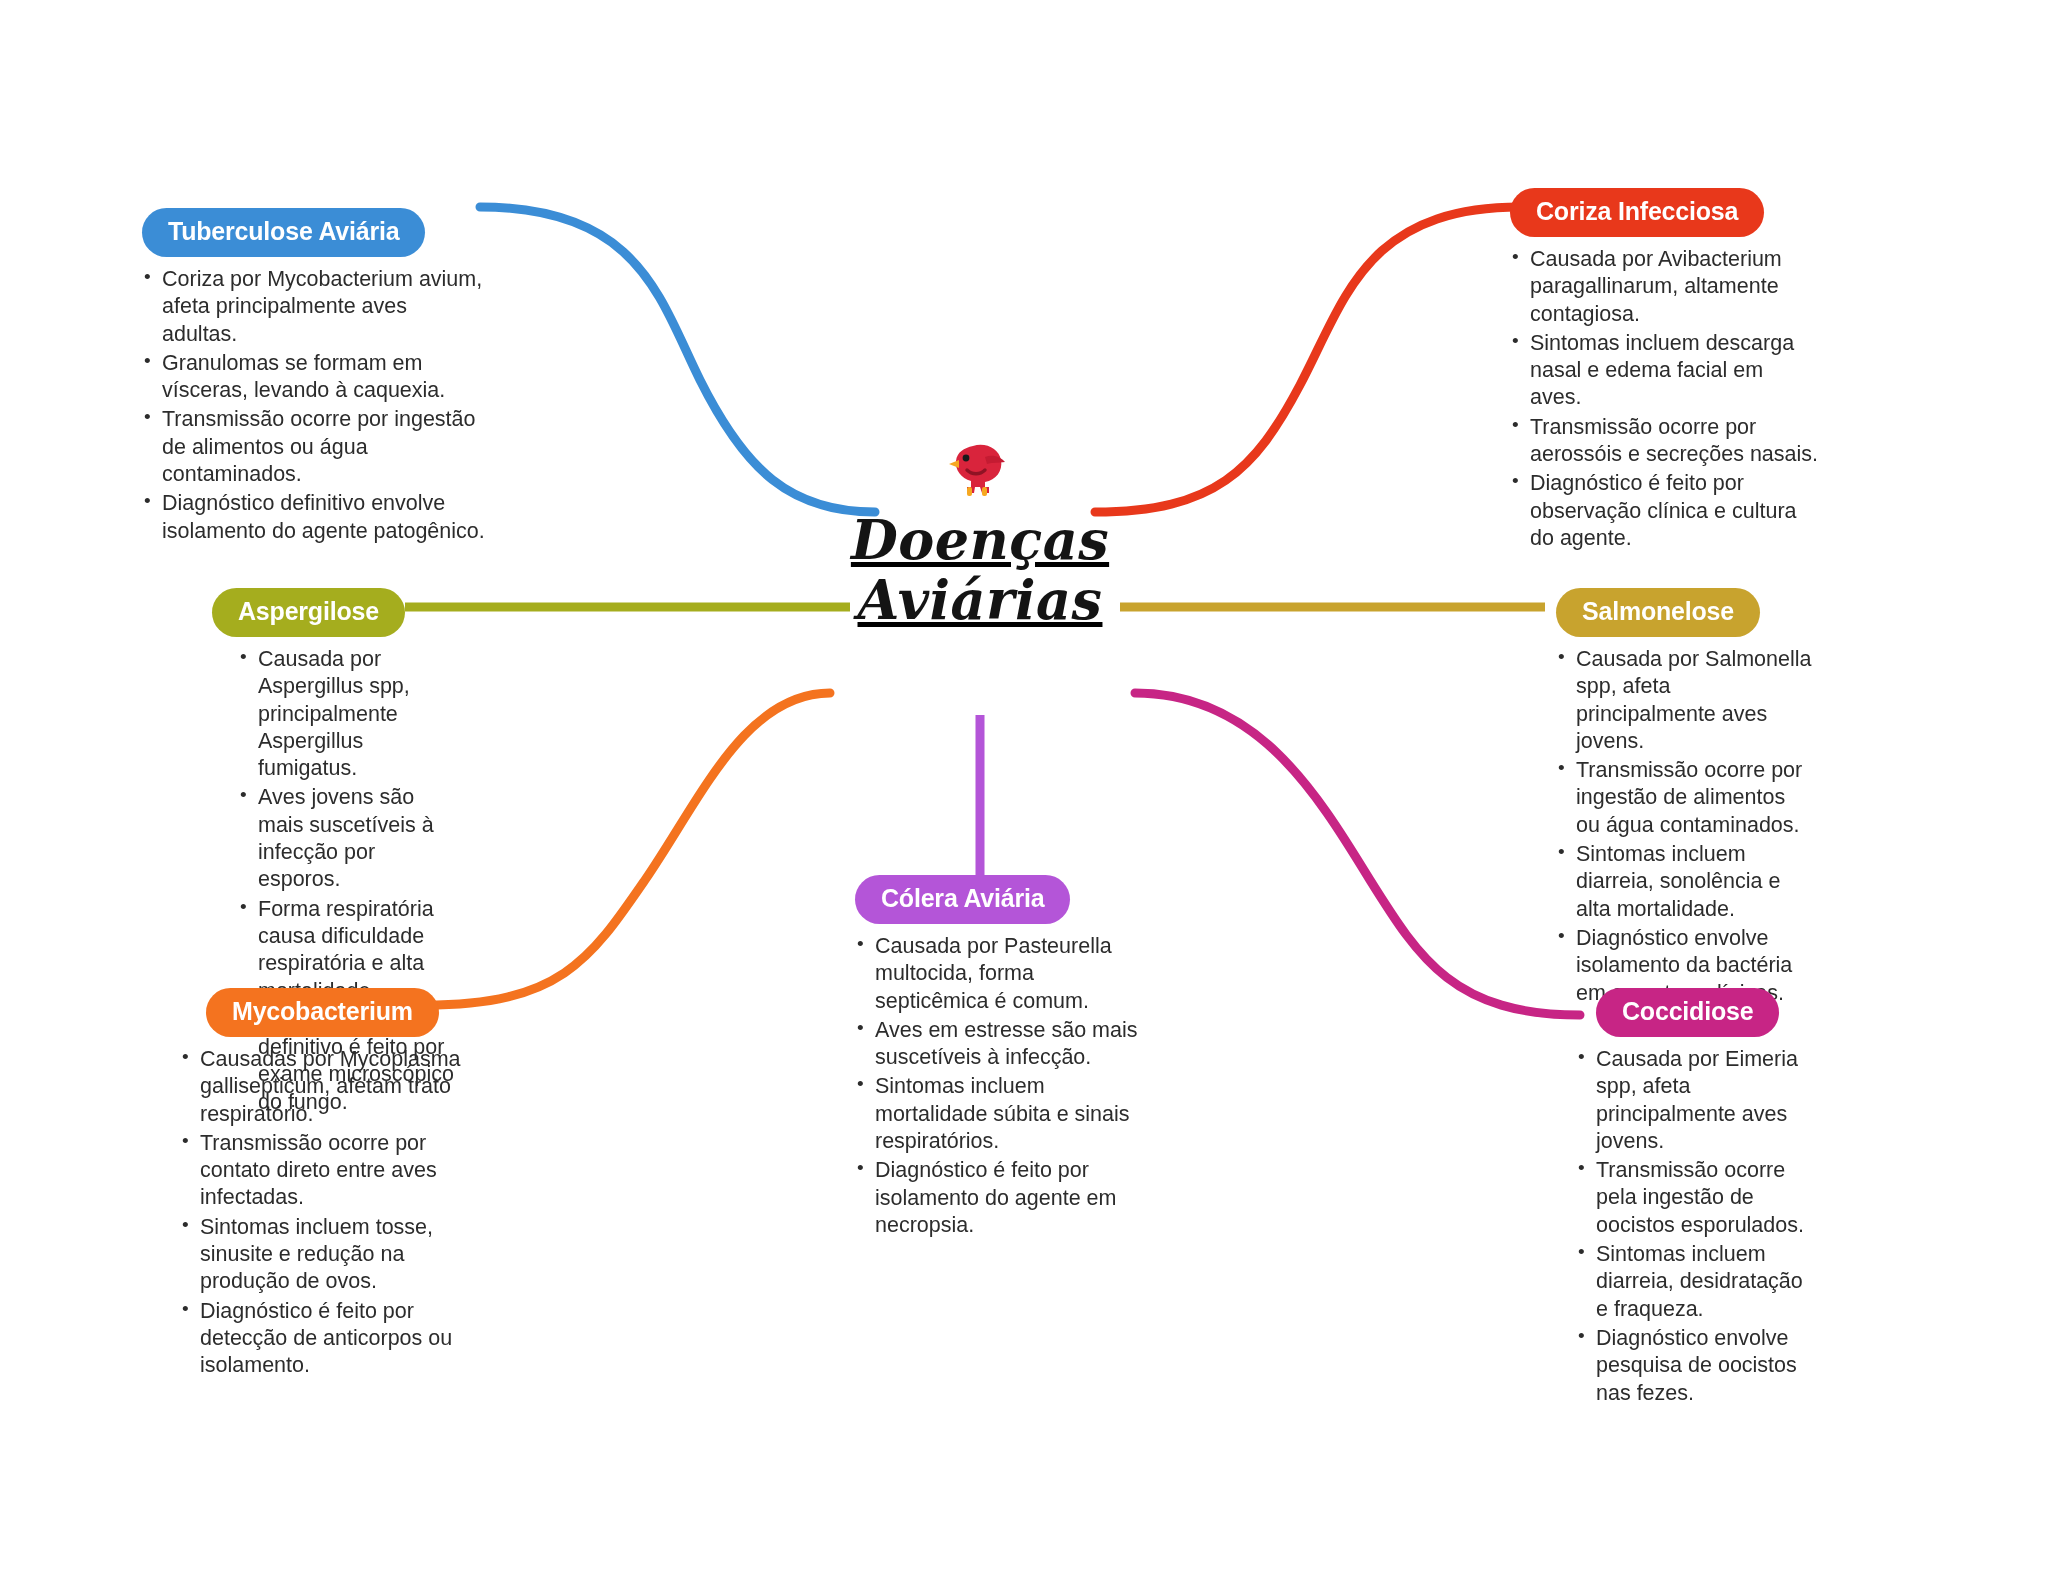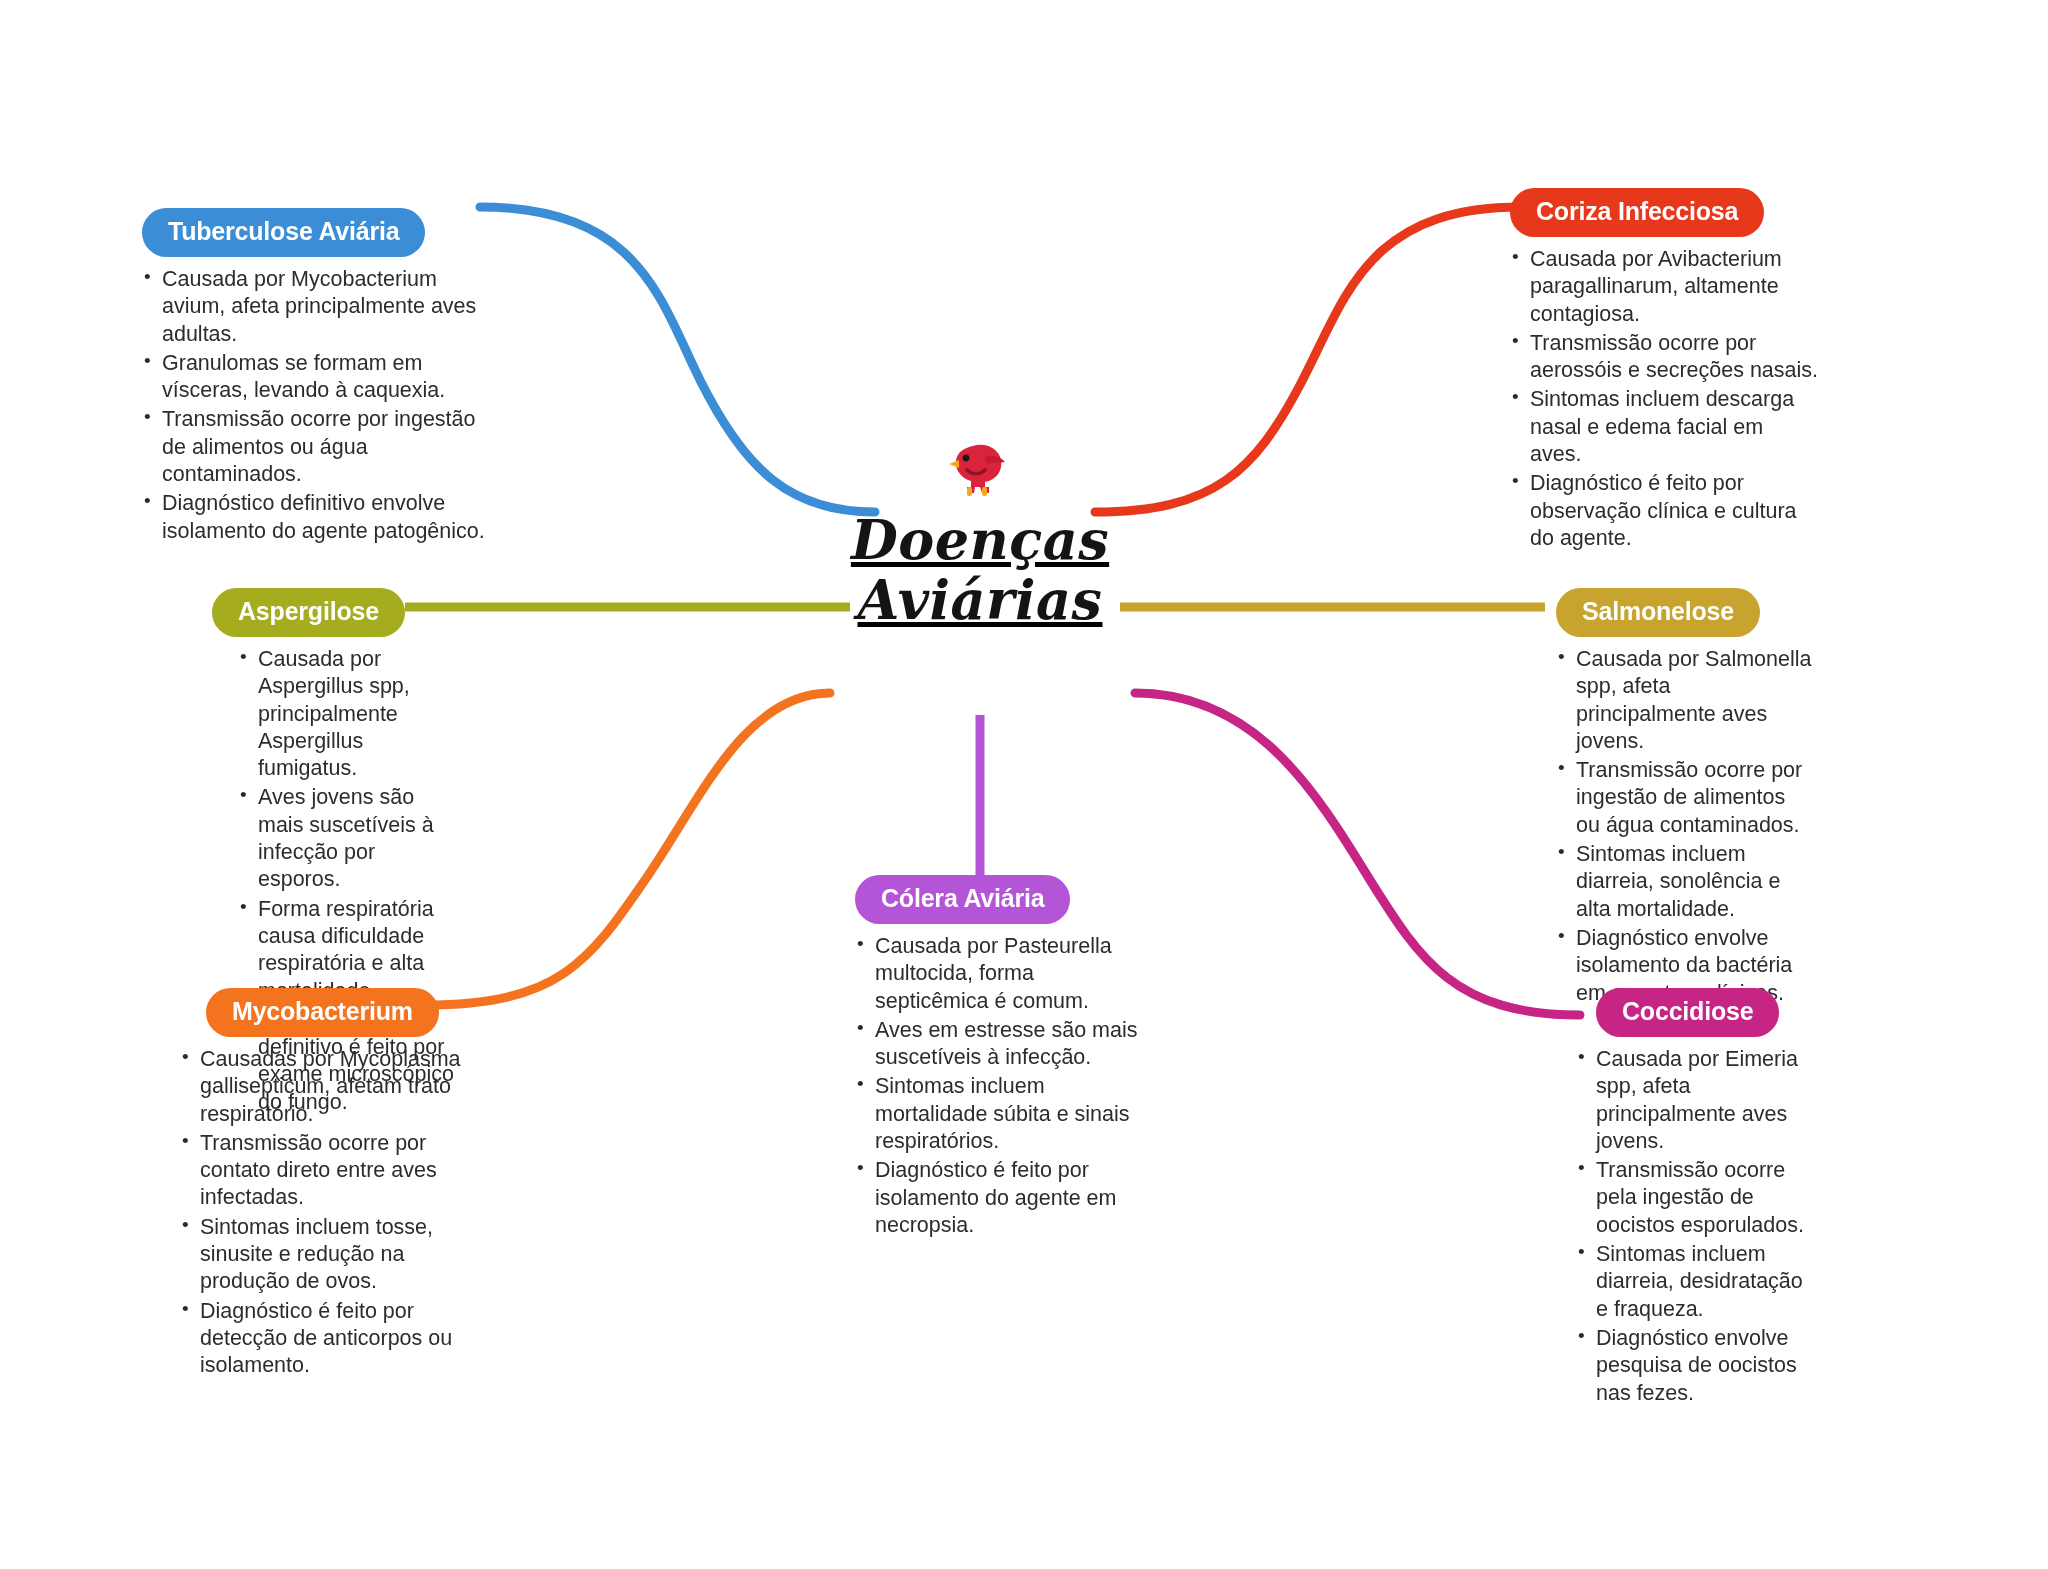--- a/index.html
+++ b/index.html
@@ -136,35 +136,35 @@
       <span>Doenças</span>
       <span>Aviárias</span>
     </div>
   </div>
 
   <div class="branch" style="left:142px; top:188px; width:345px;">
     <div class="pill-row">
       <span class="pill" style="background:#3b8dd6;margin-top:20px;">Tuberculose Aviária</span>
     </div>
     <ul class="bullets">
-      <li>Causada por Mycobacterium avium, afeta principalmente aves adultas.</li>
+      <li>Coriza por Mycobacterium avium, afeta principalmente aves adultas.</li>
       <li>Granulomas se formam em vísceras, levando à caquexia.</li>
       <li>Transmissão ocorre por ingestão de alimentos ou água contaminados.</li>
       <li>Diagnóstico definitivo envolve isolamento do agente patogênico.</li>
     </ul>
   </div>
 
   <div class="branch" style="left:1510px; top:188px; width:308px;">
     <div class="pill-row">
       <span class="pill" style="background:#e8381b;text-align:right;">Coriza Infecciosa</span>
     </div>
     <ul class="bullets">
       <li>Causada por Avibacterium paragallinarum, altamente contagiosa.</li>
+      <li>Sintomas incluem descarga nasal e edema facial em aves.</li>
       <li>Transmissão ocorre por aerossóis e secreções nasais.</li>
-      <li>Sintomas incluem descarga nasal e edema facial em aves.</li>
       <li>Diagnóstico é feito por observação clínica e cultura do agente.</li>
     </ul>
   </div>
 
   <div class="branch" style="left:212px; top:588px; width:248px;">
     <div class="pill-row">
       <span class="pill" style="background:#a5ad1e;">Aspergilose</span>
     </div>
     <ul class="bullets pad-1">
       <li>Causada por Aspergillus spp, principalmente Aspergillus fumigatus.</li>

